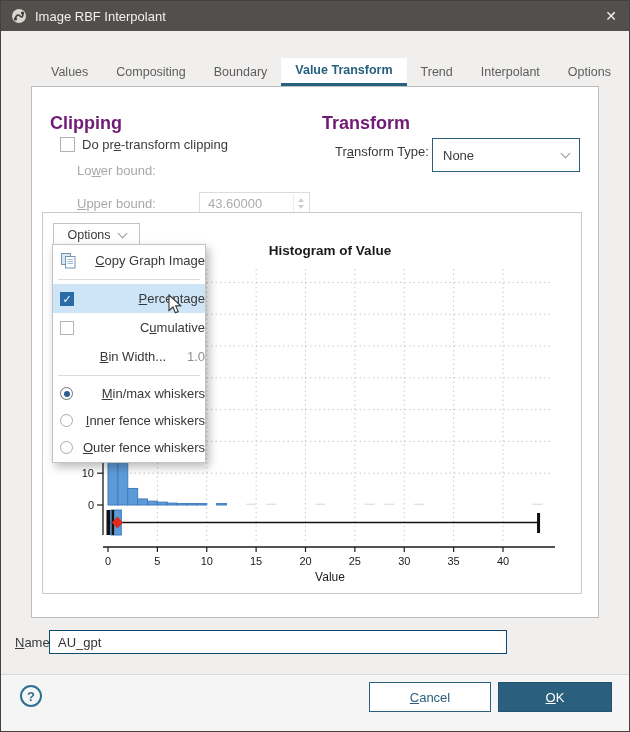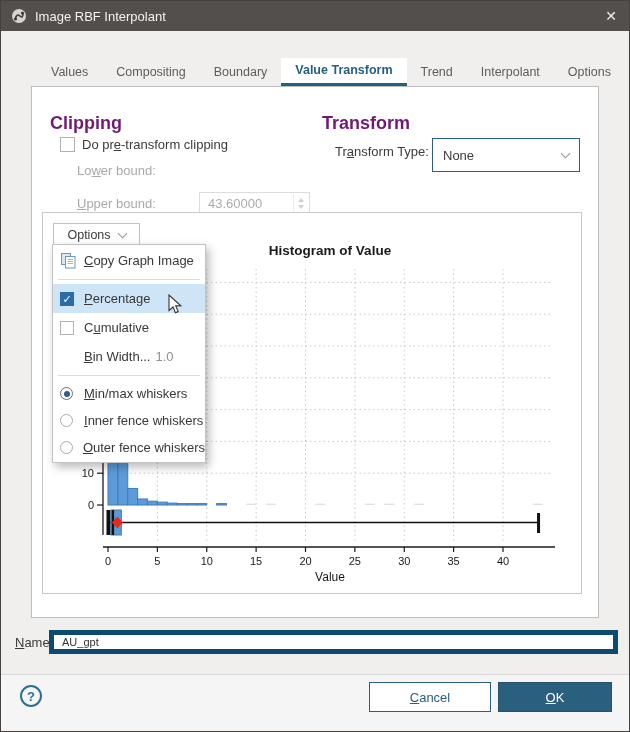--- a/index.html
+++ b/index.html
@@ -26,33 +26,33 @@
   .spin{position:absolute;right:1px;top:1px;bottom:1px;width:15px;border-left:1px solid #ececec;display:flex;flex-direction:column;align-items:center;justify-content:center;gap:3px;}
   .tri-up{width:0;height:0;border-left:3.5px solid transparent;border-right:3.5px solid transparent;border-bottom:4px solid #cfcfcf;}
   .tri-dn{width:0;height:0;border-left:3.5px solid transparent;border-right:3.5px solid transparent;border-top:4px solid #cfcfcf;}
   .dropdown{border:1.5px solid #2a5f7e;background:#fff;font-size:13px;color:#3b3b3b;display:flex;align-items:center;padding:0 10px;}
   .chev{display:inline-block;width:7px;height:7px;border-right:1.6px solid #979797;border-bottom:1.6px solid #979797;transform:rotate(45deg);margin-top:-3px;}
   
   .gpanel{left:10px;top:125px;width:540px;height:382px;background:#fff;border:1px solid #c9c9c9;}
   .optbtn{left:10px;top:10px;width:87px;height:23px;background:#fff;border:1px solid #c2c2c2;display:flex;align-items:center;justify-content:center;gap:8px;font-size:12.5px;color:#3a3a3a;}
   
   .menu{left:51px;top:243px;width:154px;background:#fff;border:1px solid #c3c3c3;box-shadow:3px 4px 9px rgba(0,0,0,.28);z-index:20;padding:1px 0;}
-  .mrow{display:flex;align-items:center;height:29px;padding-left:7px;font-size:13px;color:#383838;white-space:nowrap;}
+  .mrow{display:flex;align-items:center;height:29px;padding-left:7px;font-size:13px;color:#383838;white-space:nowrap;justify-content:space-between;}
   .mrow.rad{height:27px;}
   .mrow.hl{background:#cde5f6;}
   .msep{border-top:1px solid #dcdcdc;margin:4px 5px;}
   .mic{width:24px;display:flex;align-items:center;}
   .mval{color:#8f8f8f;margin-left:5px;}
   .cb{display:inline-block;width:14px;height:14px;border:1px solid #b5b5b5;background:#fff;color:#fff;font-size:11px;line-height:13px;text-align:center;}
   .cb.on{background:#2a6da6;border-color:#2a6da6;}
   .rb{display:inline-block;width:13px;height:13px;border:1px solid #ababab;border-radius:50%;background:#fff;position:relative;}
   .rb.on{border-color:#6f6f6f;}
   .rb.on::after{content:"";position:absolute;left:2.5px;top:2.5px;width:6px;height:6px;border-radius:50%;background:#2d5e8e;}
   
-  .nameinput{left:48px;top:629px;width:569px;height:24px;background:#fff;border:5px solid #0c4a6e;font-size:11px;color:#333;display:flex;align-items:center;padding-left:8px;}
+  .nameinput{left:48px;top:629px;width:458px;height:24px;background:#fff;border:1px solid #0c4a6e;font-size:13px;color:#333;display:flex;align-items:center;padding-left:8px;}
   .footer{left:0;top:673px;right:0;height:58px;background:#f5f5f5;border-top:1px solid #dadada;}
   .helpbtn{left:19px;top:684px;width:22px;height:22px;border:2px solid #2e7090;border-radius:50%;color:#2e7090;font-size:13px;font-weight:bold;display:flex;align-items:center;justify-content:center;}
   .btn{height:30px;font-size:13px;display:flex;align-items:center;justify-content:center;}
   .btn.cancel{left:368px;top:681px;width:122px;background:#fff;border:1px solid #2a5f7e;color:#2a5f7e;}
   .btn.ok{left:497px;top:681px;width:114px;background:#2a5f7e;border:1px solid #23536f;color:#fff;}
 </style>
 </head>
 <body>
 
 <div class="stage">

